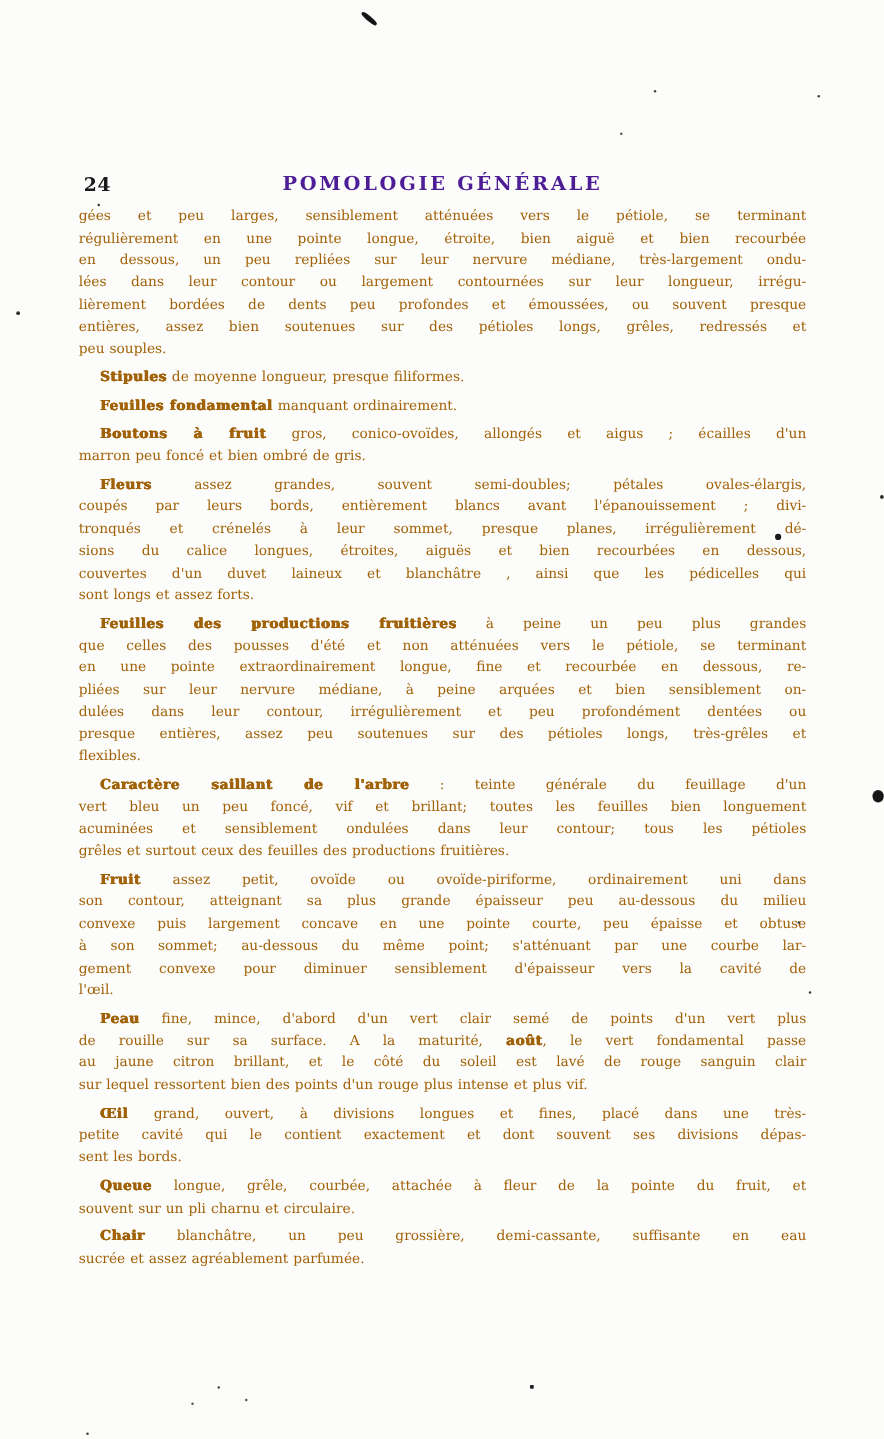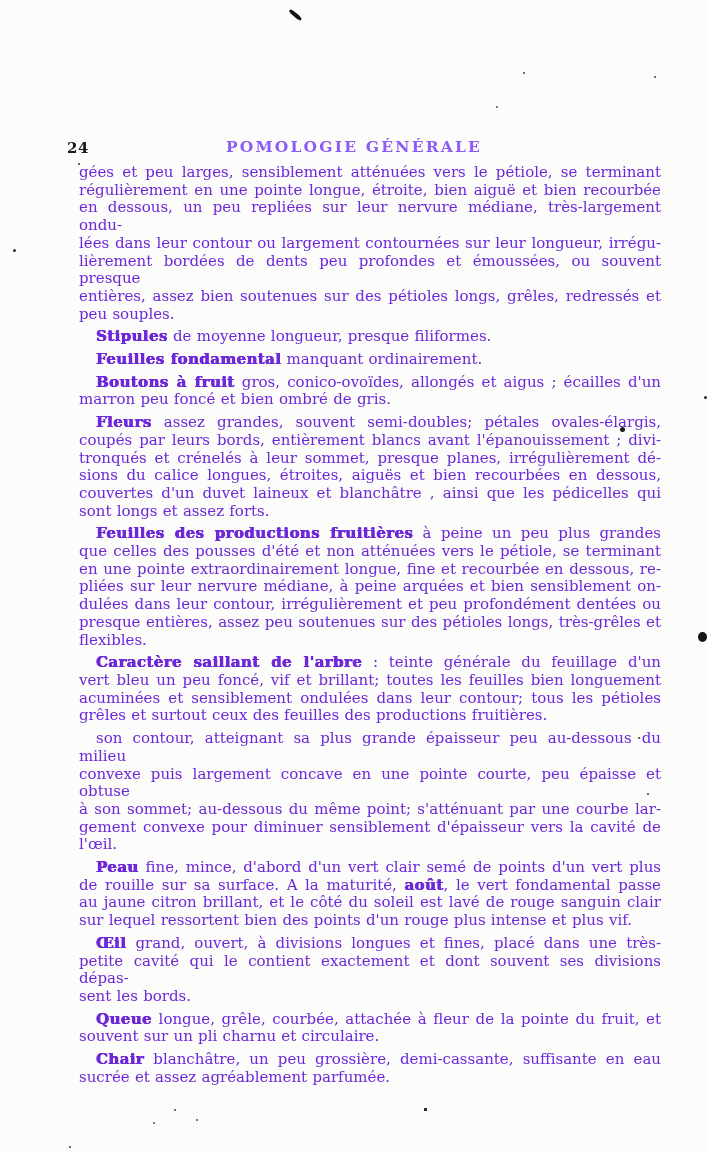--- a/index.html
+++ b/index.html
@@ -17,26 +17,26 @@
   }
   .header { position: absolute; top: 137px; left: 63px; width: 582px; height: 22px; }
   .pagenum {
     position: absolute; left: 4px; top: 2px;
     font-size: 15px; font-weight: 700; letter-spacing: 0.5px;
   }
   .title {
     text-align: center;
     font-size: 15.5px; font-weight: bold;
     letter-spacing: 2.2px;
-    color: #8b5cf6;
+    color: #4c1d95;
   }
   .body-text {
-    position: absolute; top: 164px; left: 79px; width: 582px;
-    font-size: 15px; line-height: 17.7px;
-    color: #6d28d9;
+    position: absolute; top: 164px; left: 63px; width: 582px;
+    font-size: 11px; line-height: 17.7px;
+    color: #a16207;
   }
   .para { margin: 0; }
   .para + .para { margin-top: 5px; }
   .para.indent .line:first-child { text-indent: 17px; }
   .line {
     text-align: justify;
     text-align-last: justify;
     word-spacing: 0.5px;
   }
   .line.last { text-align-last: left; }
@@ -92,20 +92,21 @@
         <div class="line">presque entières, assez peu soutenues sur des pétioles longs, très-grêles et</div>
         <div class="line last">flexibles.</div>
       </div>
       <div class="para indent">
         <div class="line"><b class="lead">Caractère saillant de l'arbre</b> : teinte générale du feuillage d'un</div>
         <div class="line">vert bleu un peu foncé, vif et brillant; toutes les feuilles bien longuement</div>
         <div class="line">acuminées et sensiblement ondulées dans leur contour; tous les pétioles</div>
         <div class="line last">grêles et surtout ceux des feuilles des productions fruitières.</div>
       </div>
       <div class="para indent">
+        <div class="line"><b class="lead">Fruit</b> assez petit, ovoïde ou ovoïde-piriforme, ordinairement uni dans</div>
         <div class="line">son contour, atteignant sa plus grande épaisseur peu au-dessous du milieu</div>
         <div class="line">convexe puis largement concave en une pointe courte, peu épaisse et obtuse</div>
         <div class="line">à son sommet; au-dessous du même point; s'atténuant par une courbe lar-</div>
         <div class="line">gement convexe pour diminuer sensiblement d'épaisseur vers la cavité de</div>
         <div class="line last">l'œil.</div>
       </div>
       <div class="para indent">
         <div class="line"><b class="lead">Peau</b> fine, mince, d'abord d'un vert clair semé de points d'un vert plus</div>
         <div class="line">de rouille sur sa surface. A la maturité, <b class="lead">août</b>, le vert fondamental passe</div>
         <div class="line">au jaune citron brillant, et le côté du soleil est lavé de rouge sanguin clair</div>

